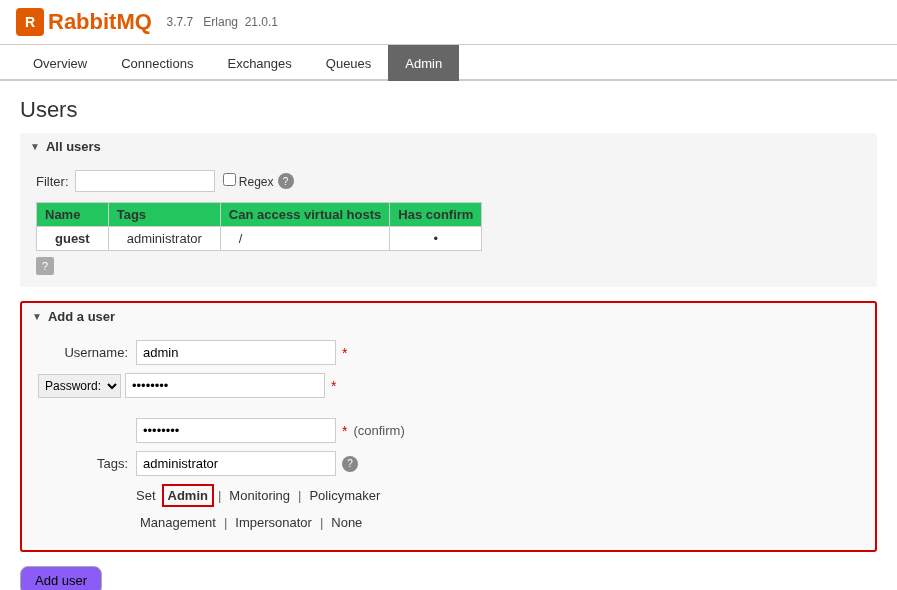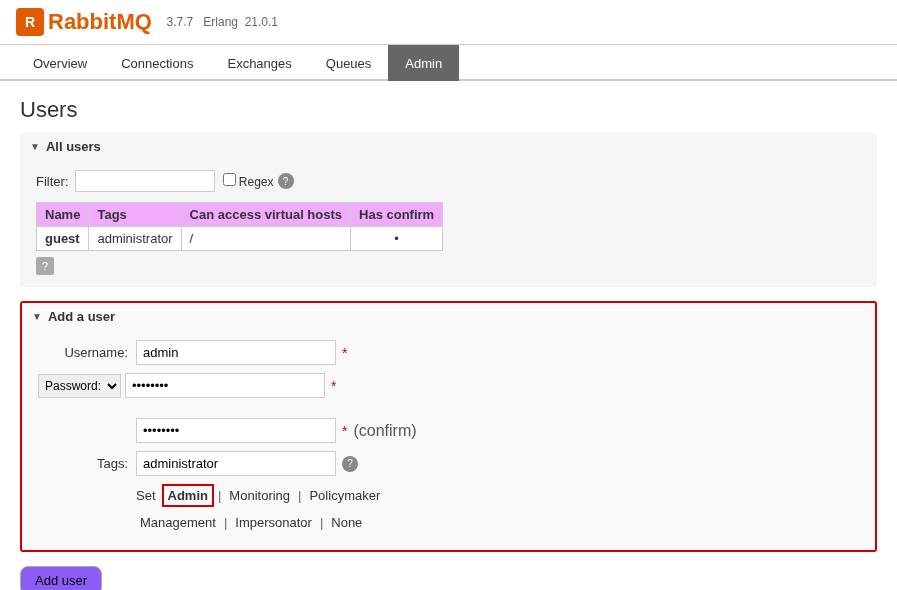--- a/index.html
+++ b/index.html
@@ -31,37 +31,37 @@
 
     
     .filter-row { display: flex; align-items: center; margin-bottom: 10px; }
     .filter-label { margin-right: 6px; }
     .filter-input { border: 1px solid #ccc; padding: 3px 5px; font-size: 12px; width: 140px; }
     .regex-label { margin-left: 8px; font-size: 12px; }
     .help-btn { display: inline-flex; align-items: center; justify-content: center; width: 16px; height: 16px; background: #888; color: #fff; font-size: 10px; border-radius: 50%; cursor: pointer; margin-left: 4px; }
 
     
     .users-table { width: auto; border-collapse: collapse; font-size: 13px; }
-    .users-table th { background: #f0abfc; border: 1px solid #ccc; padding: 4px 8px; text-align: left; font-weight: bold; }
-    .users-table td { border: 1px solid #ccc; padding: 4px 8px; background: #fff; }
+    .users-table th { background: #22c55e; border: 1px solid #ccc; padding: 4px 8px; text-align: left; font-weight: bold; }
+    .users-table td { border: 1px solid #ccc; padding: 4px 18px; background: #fff; }
     .users-table td.bold { font-weight: bold; }
 
     .question-badge { display: inline-flex; align-items: center; justify-content: center; width: 18px; height: 18px; background: #aaa; color: #fff; font-size: 11px; border-radius: 2px; cursor: pointer; margin-top: 6px; }
 
     
     .add-user-section { border: 2px solid #cc0000; border-radius: 3px; background: #f9f9f9; margin-bottom: 14px; }
     .add-user-header { display: flex; align-items: center; padding: 6px 10px; font-weight: bold; font-size: 13px; cursor: pointer; }
     .add-user-header .arrow { margin-right: 6px; font-size: 10px; color: #555; }
     .add-user-body { padding: 10px 16px 12px; }
 
     .form-row { display: flex; align-items: center; margin-bottom: 8px; }
     .form-label { text-align: right; width: 90px; margin-right: 8px; font-size: 13px; }
     .form-input { border: 1px solid #ccc; padding: 4px 6px; font-size: 13px; width: 200px; }
     .required-star { color: #cc0000; margin-left: 6px; font-size: 14px; }
-    .confirm-label { margin-left: 6px; font-size: 16px; color: #555; }
+    .confirm-label { margin-left: 6px; font-size: 13px; color: #555; }
 
     .password-row { display: flex; align-items: center; margin-bottom: 20px; }
     .password-select { border: 1px solid #ccc; padding: 3px 2px; font-size: 12px; margin-right: 4px; }
 
     
     .tags-row { display: flex; align-items: center; margin-bottom: 8px; }
 
     
     .set-row { display: flex; align-items: center; margin-bottom: 6px; padding-left: 98px; }
     .set-label { font-size: 13px; margin-right: 6px; }

